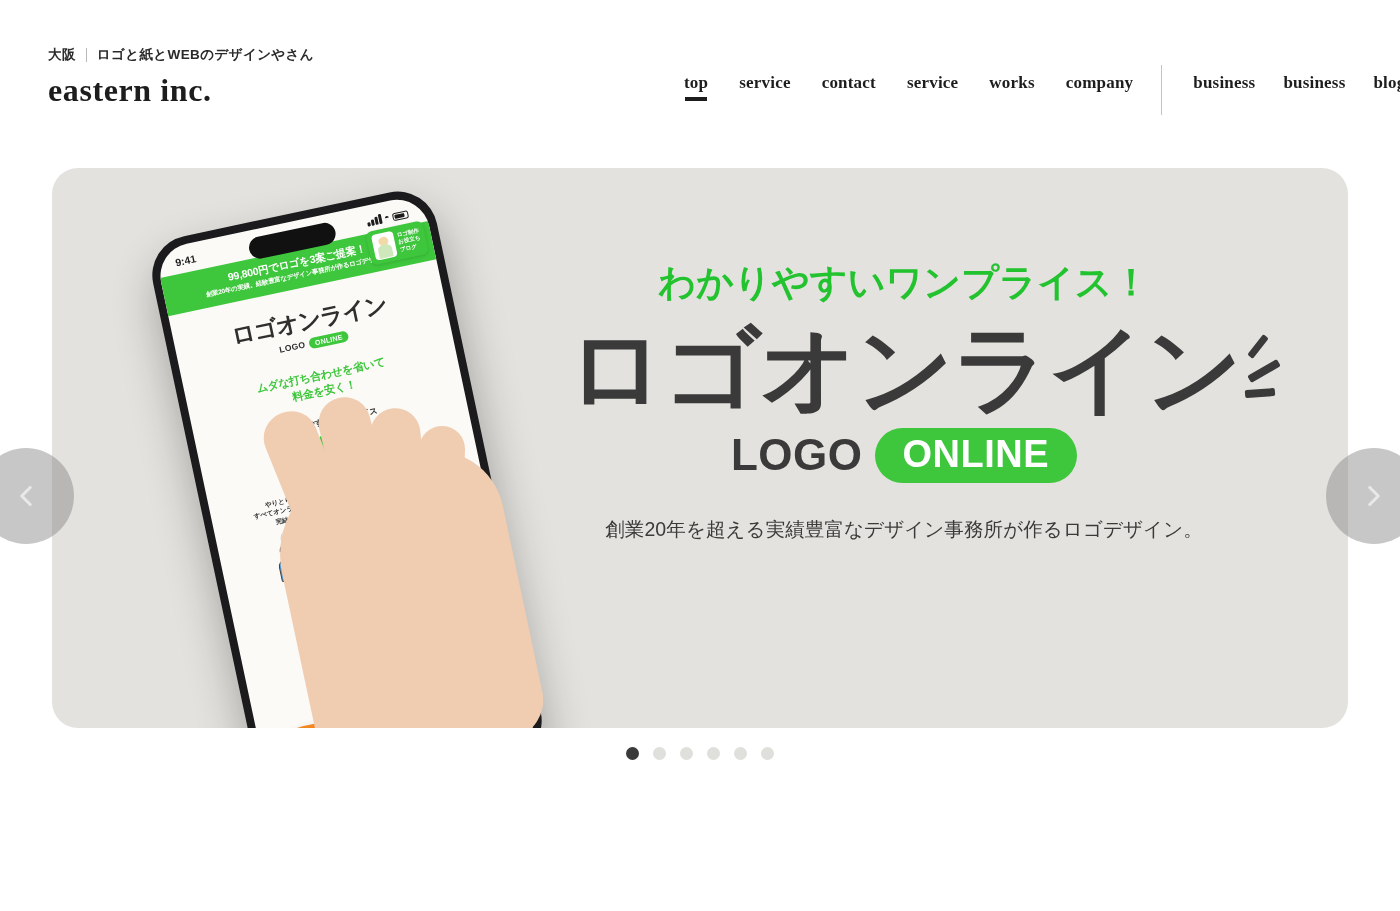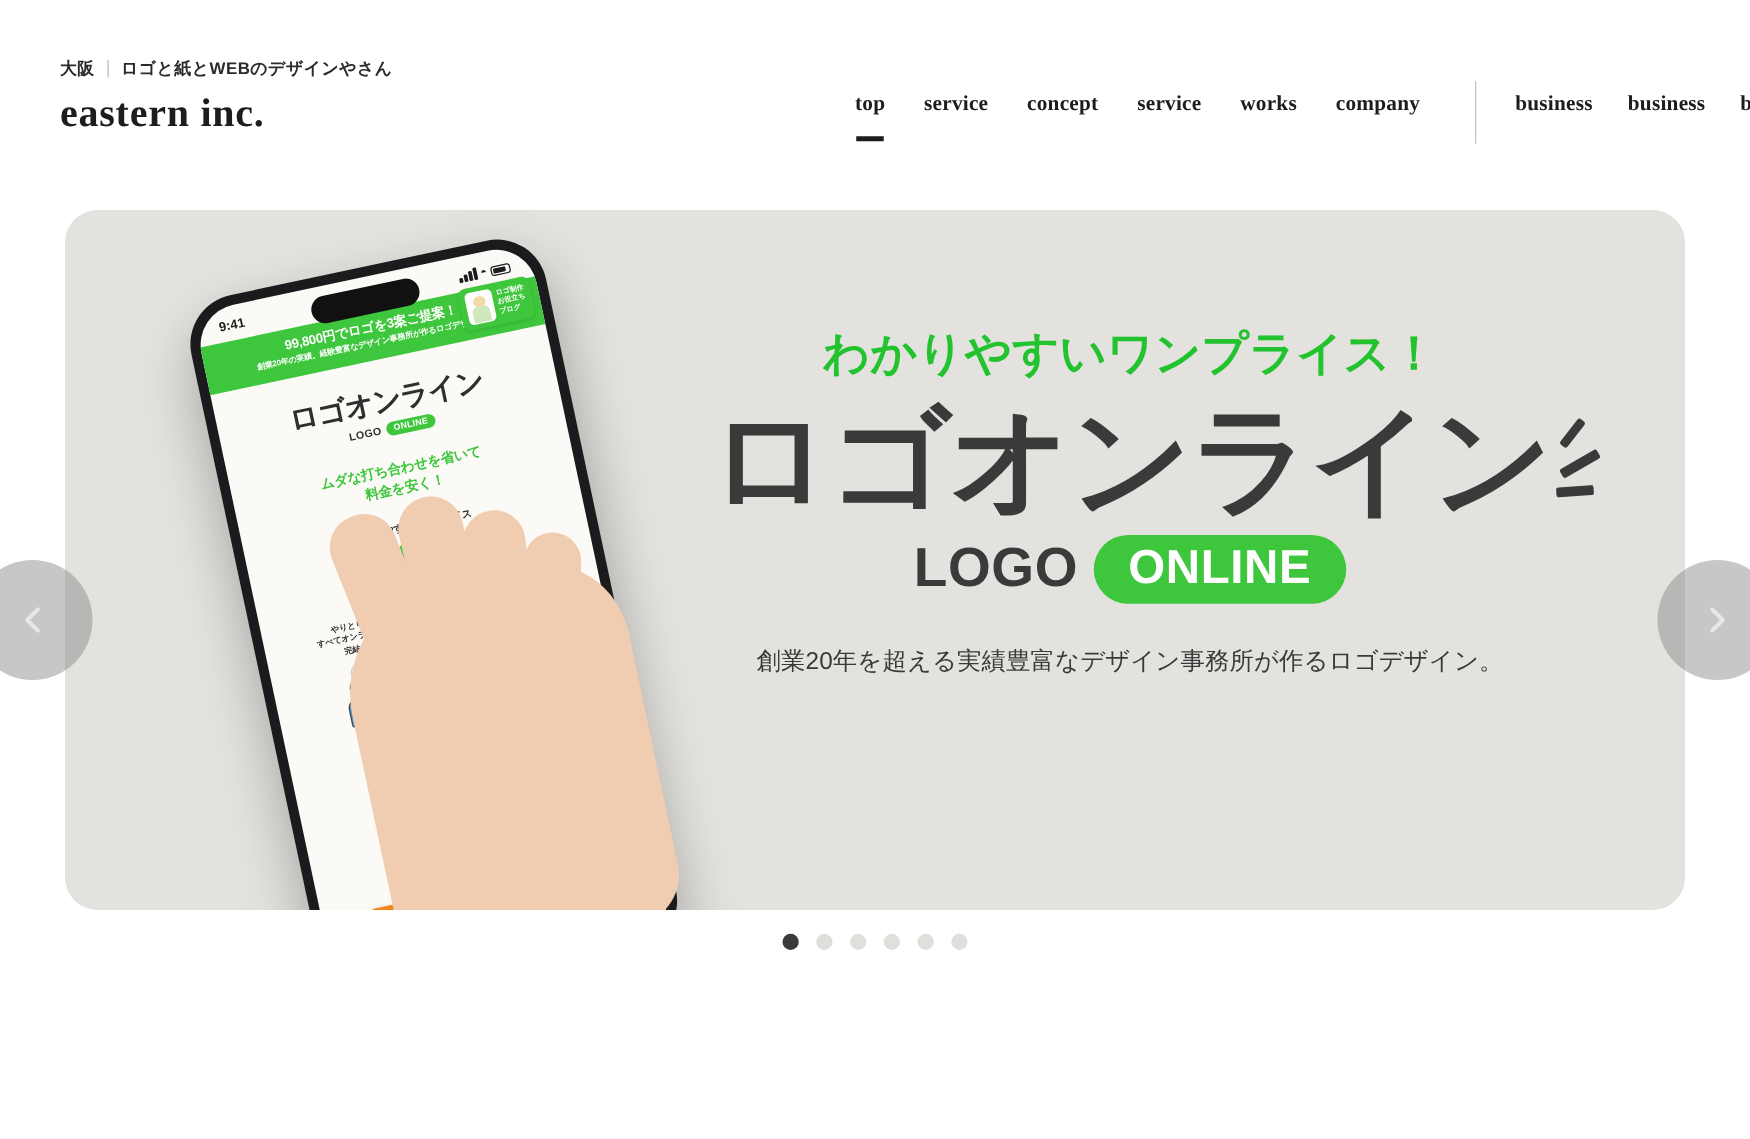--- a/index.html
+++ b/index.html
@@ -43,25 +43,25 @@
   .nav {
     position: absolute; left: 684px; top: 74px;
     display: flex; align-items: flex-start;
     font-family: "Liberation Serif", "DejaVu Serif", serif;
   }
   .nav-group { display: flex; align-items: flex-start; }
   .nav-item {
     position: relative;
     font-size: 17px; font-weight: 700; color: #1d1d1d;
     letter-spacing: 0.2px; line-height: 1;
-    padding-bottom: 22px;
+    padding-bottom: 10px;
     margin-right: 31px;
     white-space: nowrap; cursor: pointer;
   }
-  .nav-item:last-child { margin-right: 16px; }
+  .nav-item:last-child { margin-right: 0; }
   .nav-item.active::after {
     content: ""; position: absolute;
     left: 1px; right: 1px; bottom: 0;
     height: 4px; background: #1d1d1d;
   }
   .nav-sep {
     width: 1px; height: 50px;
     background: #c3c3c3;
     margin: -9px 31px 0 28px;
   }
@@ -393,21 +393,21 @@
       <span class="brand-divider"></span>
       <span>ロゴと紙とWEBのデザインやさん</span>
     </div>
     <div class="brand-name">eastern inc.</div>
   </div>
 
   <div class="nav">
     <div class="nav-group primary">
       <div class="nav-item active">top</div>
       <div class="nav-item">service</div>
-      <div class="nav-item">concept</div>
+      <div class="nav-item">contact</div>
       <div class="nav-item">service</div>
       <div class="nav-item">works</div>
       <div class="nav-item">company</div>
     </div>
     <div class="nav-sep"></div>
     <div class="nav-group secondary">
       <div class="nav-item">business</div>
       <div class="nav-item">business</div>
       <div class="nav-item">blog</div>
     </div>

